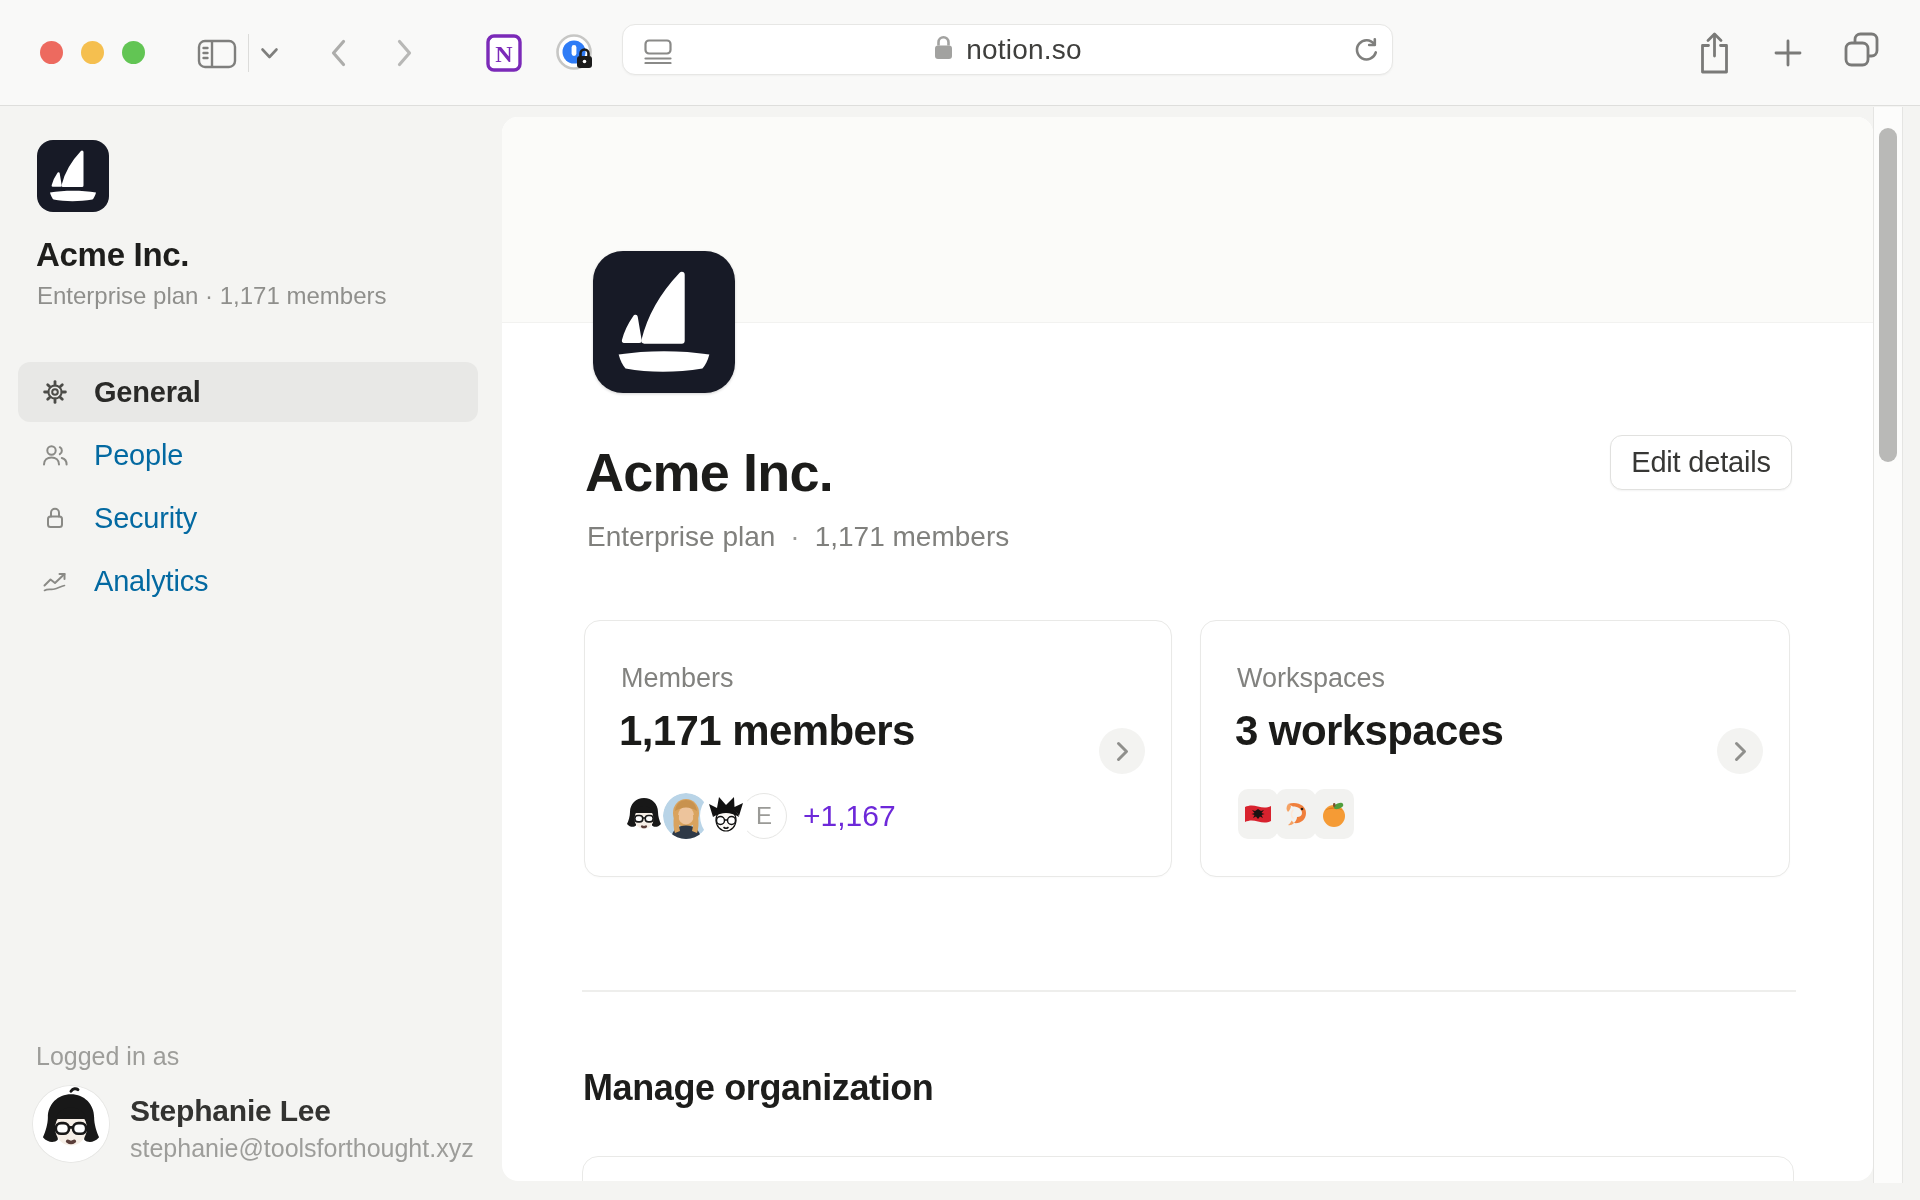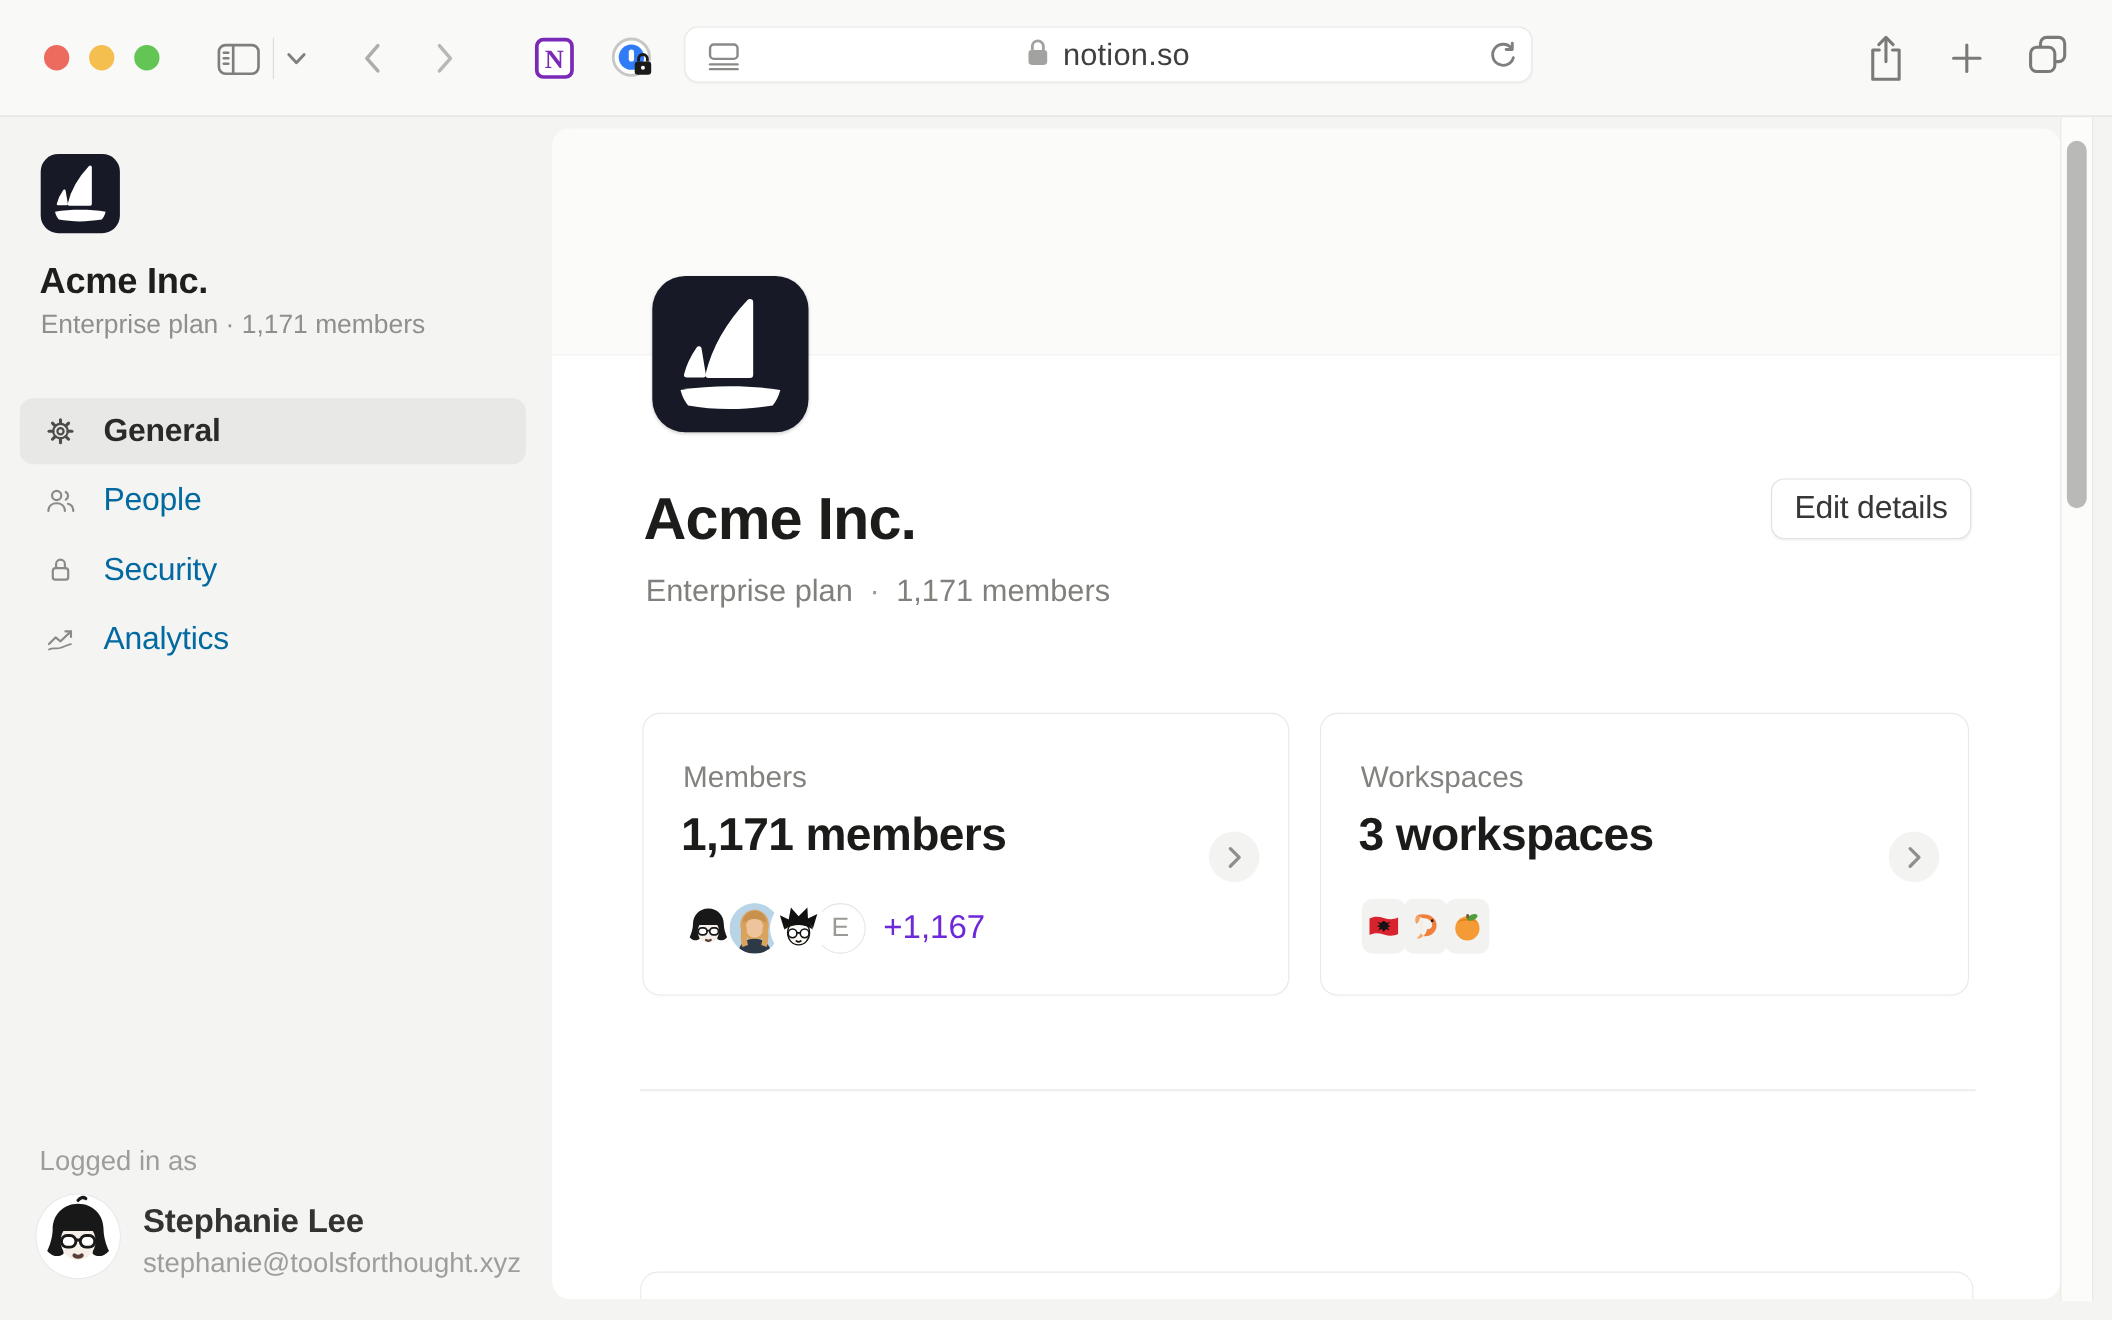--- a/index.html
+++ b/index.html
@@ -60,21 +60,21 @@
   .edit-btn{
     position:absolute;left:1108px;top:318px;width:182px;height:55px;box-sizing:border-box;
     background:#fff;border:1.5px solid #e1e1df;border-radius:12px;
     font-size:29px;font-weight:500;color:#373735;font-family:inherit;
     display:flex;align-items:center;justify-content:center;cursor:pointer;
     box-shadow:0 1px 2px rgba(0,0,0,.05);letter-spacing:-.2px;
   }
   .page-sub{position:absolute;left:85px;top:404px;display:flex;align-items:center;gap:15px;font-size:28px;color:#80807d;justify-content:space-between;}
   .page-sub .sep{color:#9a9a97;}
 
-  .card{position:absolute;top:531px;height:257px;box-sizing:border-box;background:#fff;border:1.5px solid #e9e9e7;border-radius:16px;box-shadow:0 1px 2px rgba(0,0,0,.02);cursor:pointer;}
+  .card{position:absolute;top:503px;height:257px;box-sizing:border-box;background:#fff;border:1.5px solid #e9e9e7;border-radius:16px;box-shadow:0 1px 2px rgba(0,0,0,.02);cursor:pointer;}
   .card.members{left:82px;width:588px;}
   .card.workspaces{left:698px;width:590px;}
   .card-label{position:absolute;left:36px;top:42px;font-size:27px;color:#82827f;}
   .card-value{position:absolute;left:34px;top:86px;font-size:42px;font-weight:700;color:#1b1b19;letter-spacing:-.6px;}
   .chev-btn{position:absolute;right:26px;top:107px;width:46px;height:46px;border-radius:50%;background:#f3f3f1;display:flex;align-items:center;justify-content:center;}
 
   .avatar-row{position:absolute;left:36px;top:172px;height:48px;}
   .av{position:absolute;top:0;width:46px;height:46px;border-radius:50%;overflow:hidden;box-shadow:0 0 0 3px #fff;background:#fff;}
   .av.e-circle{box-sizing:border-box;border:1.5px solid #e6e6e4;display:flex;align-items:center;justify-content:center;font-size:24px;color:#9a9a97;}
   .overflow-count{position:absolute;left:218px;top:178px;font-size:30px;color:#6d28d9;}
@@ -366,18 +366,19 @@
       </span>
     </div>
     <div class="chev-btn">
       <svg width="13" height="21" viewBox="0 0 13 21" fill="none" stroke="#8f8f8c" stroke-width="3" stroke-linecap="round" stroke-linejoin="round">
         <path d="M2.5 2.5 L10.5 10.5 L2.5 18.5"></path>
       </svg>
     </div>
   </div>
 
   <div class="hr"></div>
+  <div class="section-heading">Manage organization</div>
   <div class="bottom-card"></div>
 </div>
 
 <div class="scroll-gutter">
   <div class="scroll-thumb"></div>
 </div>
 
 </body></html>

